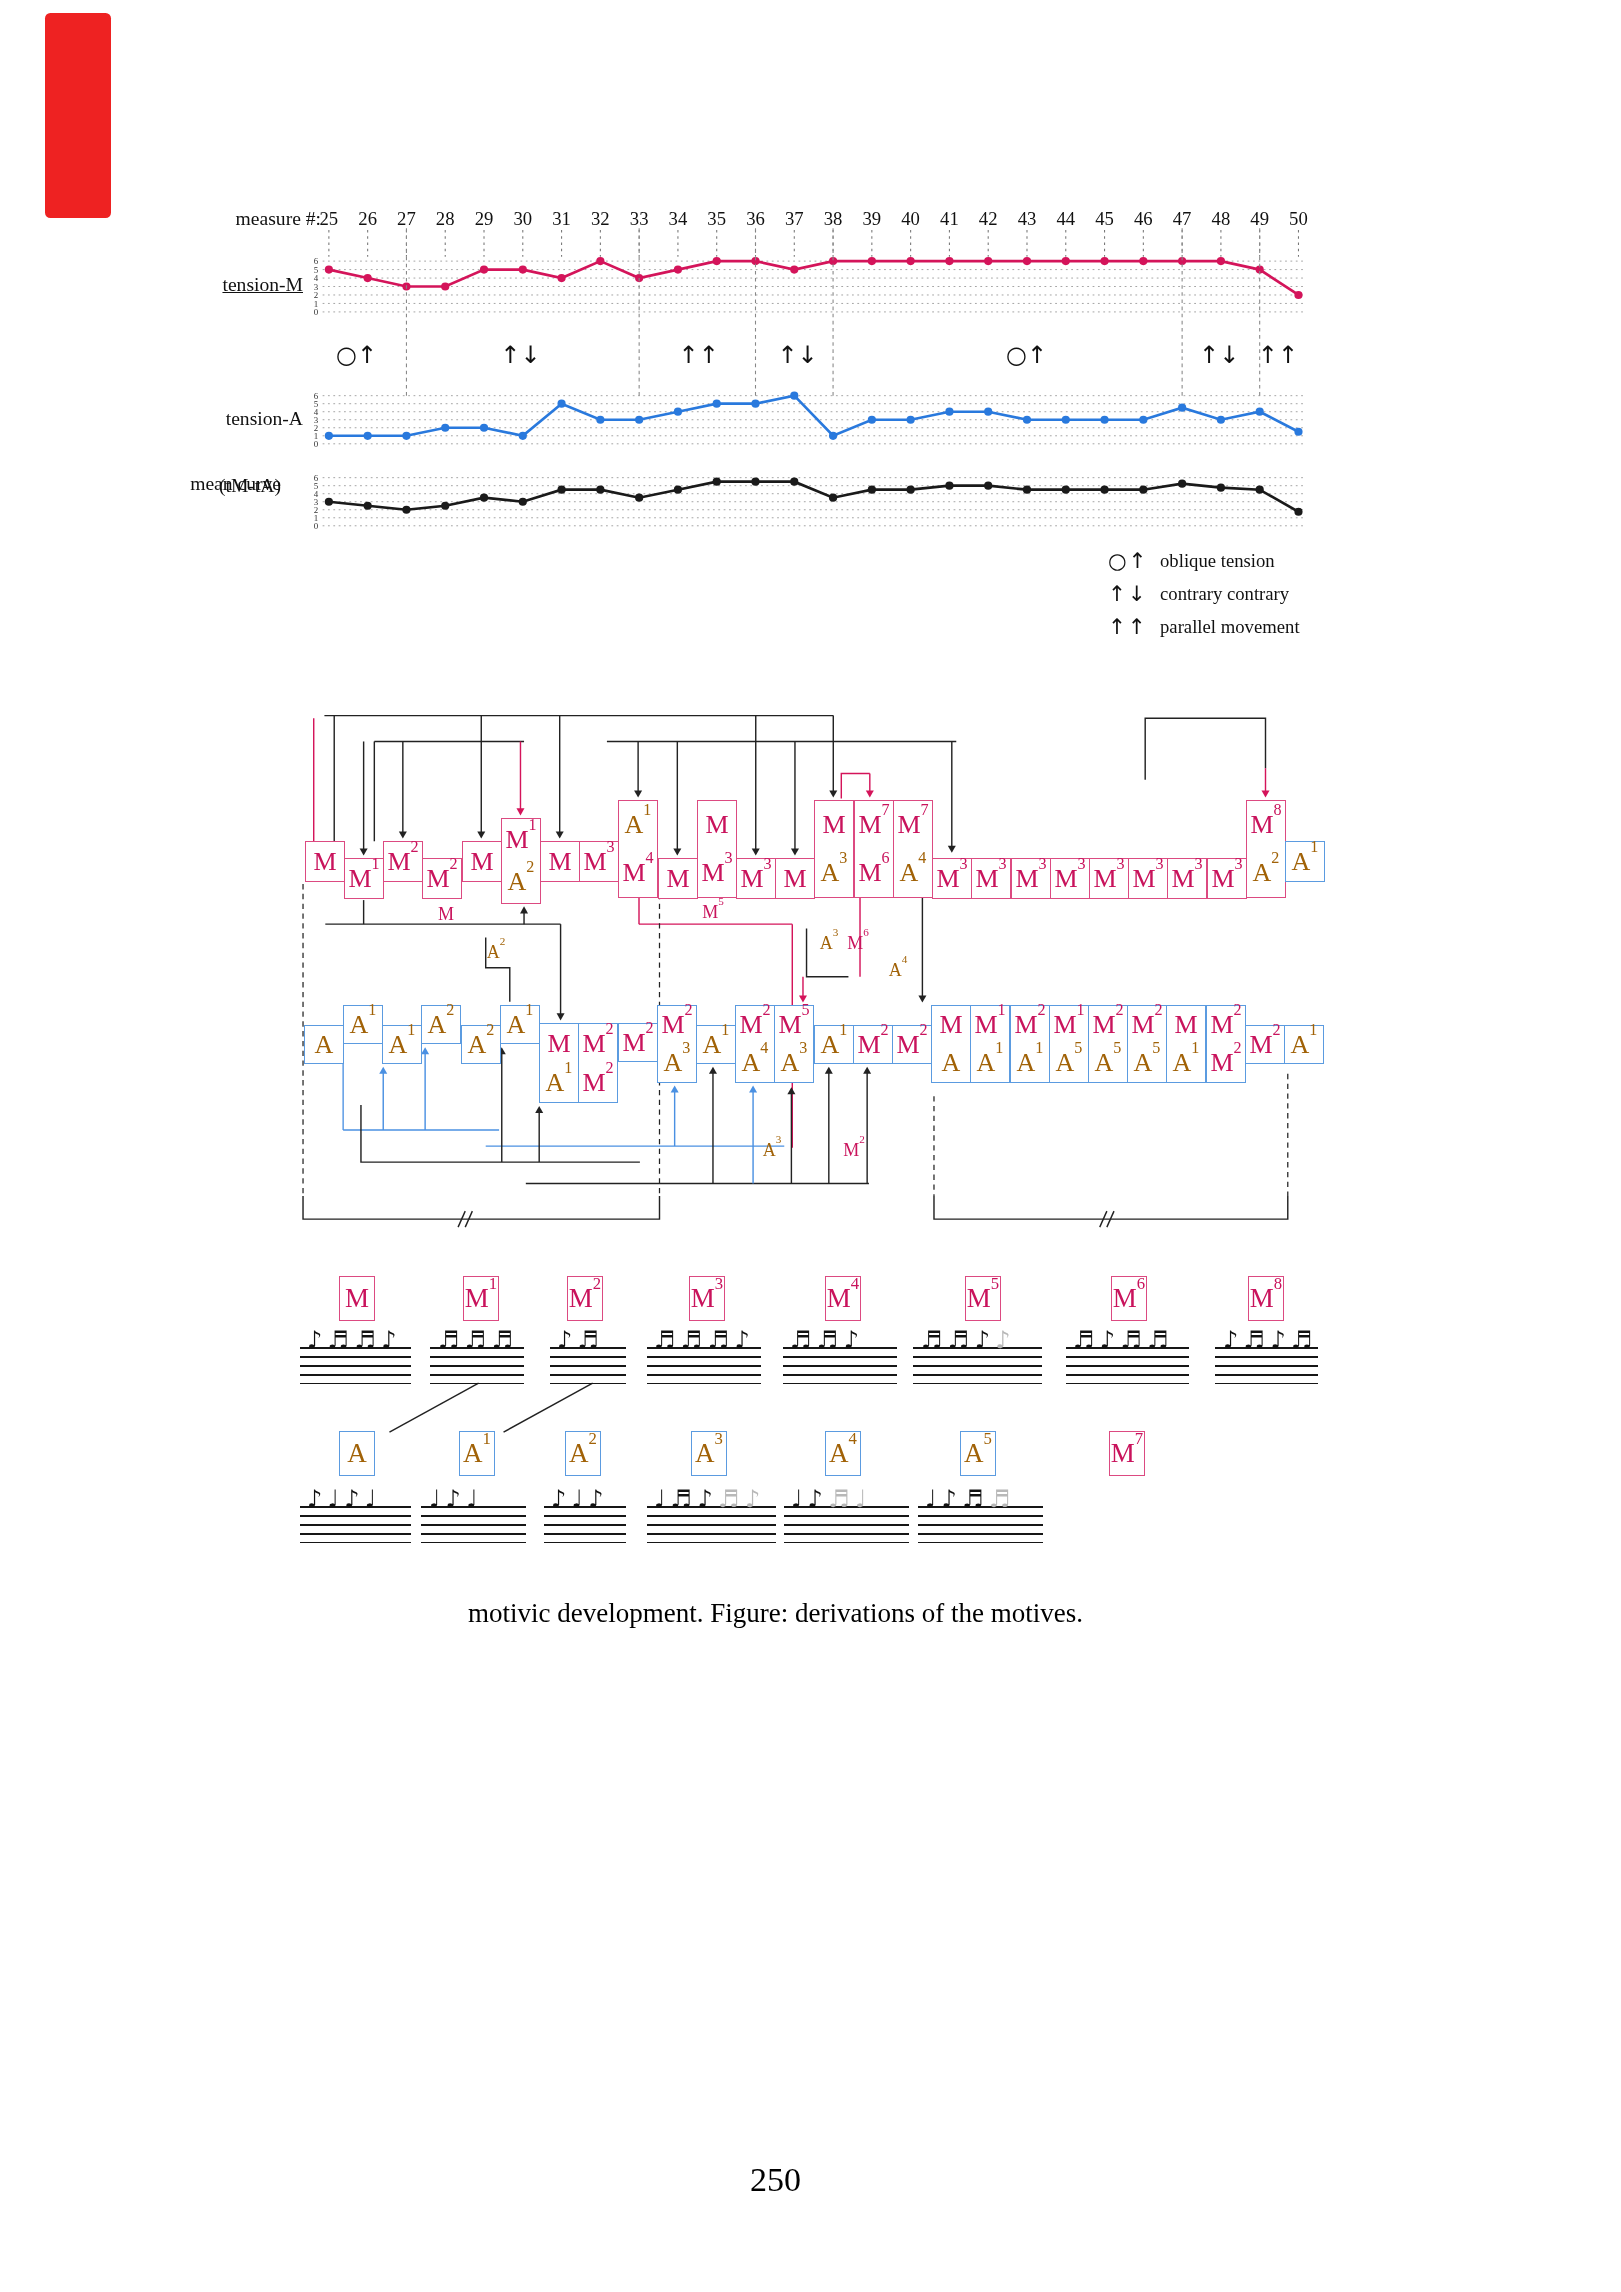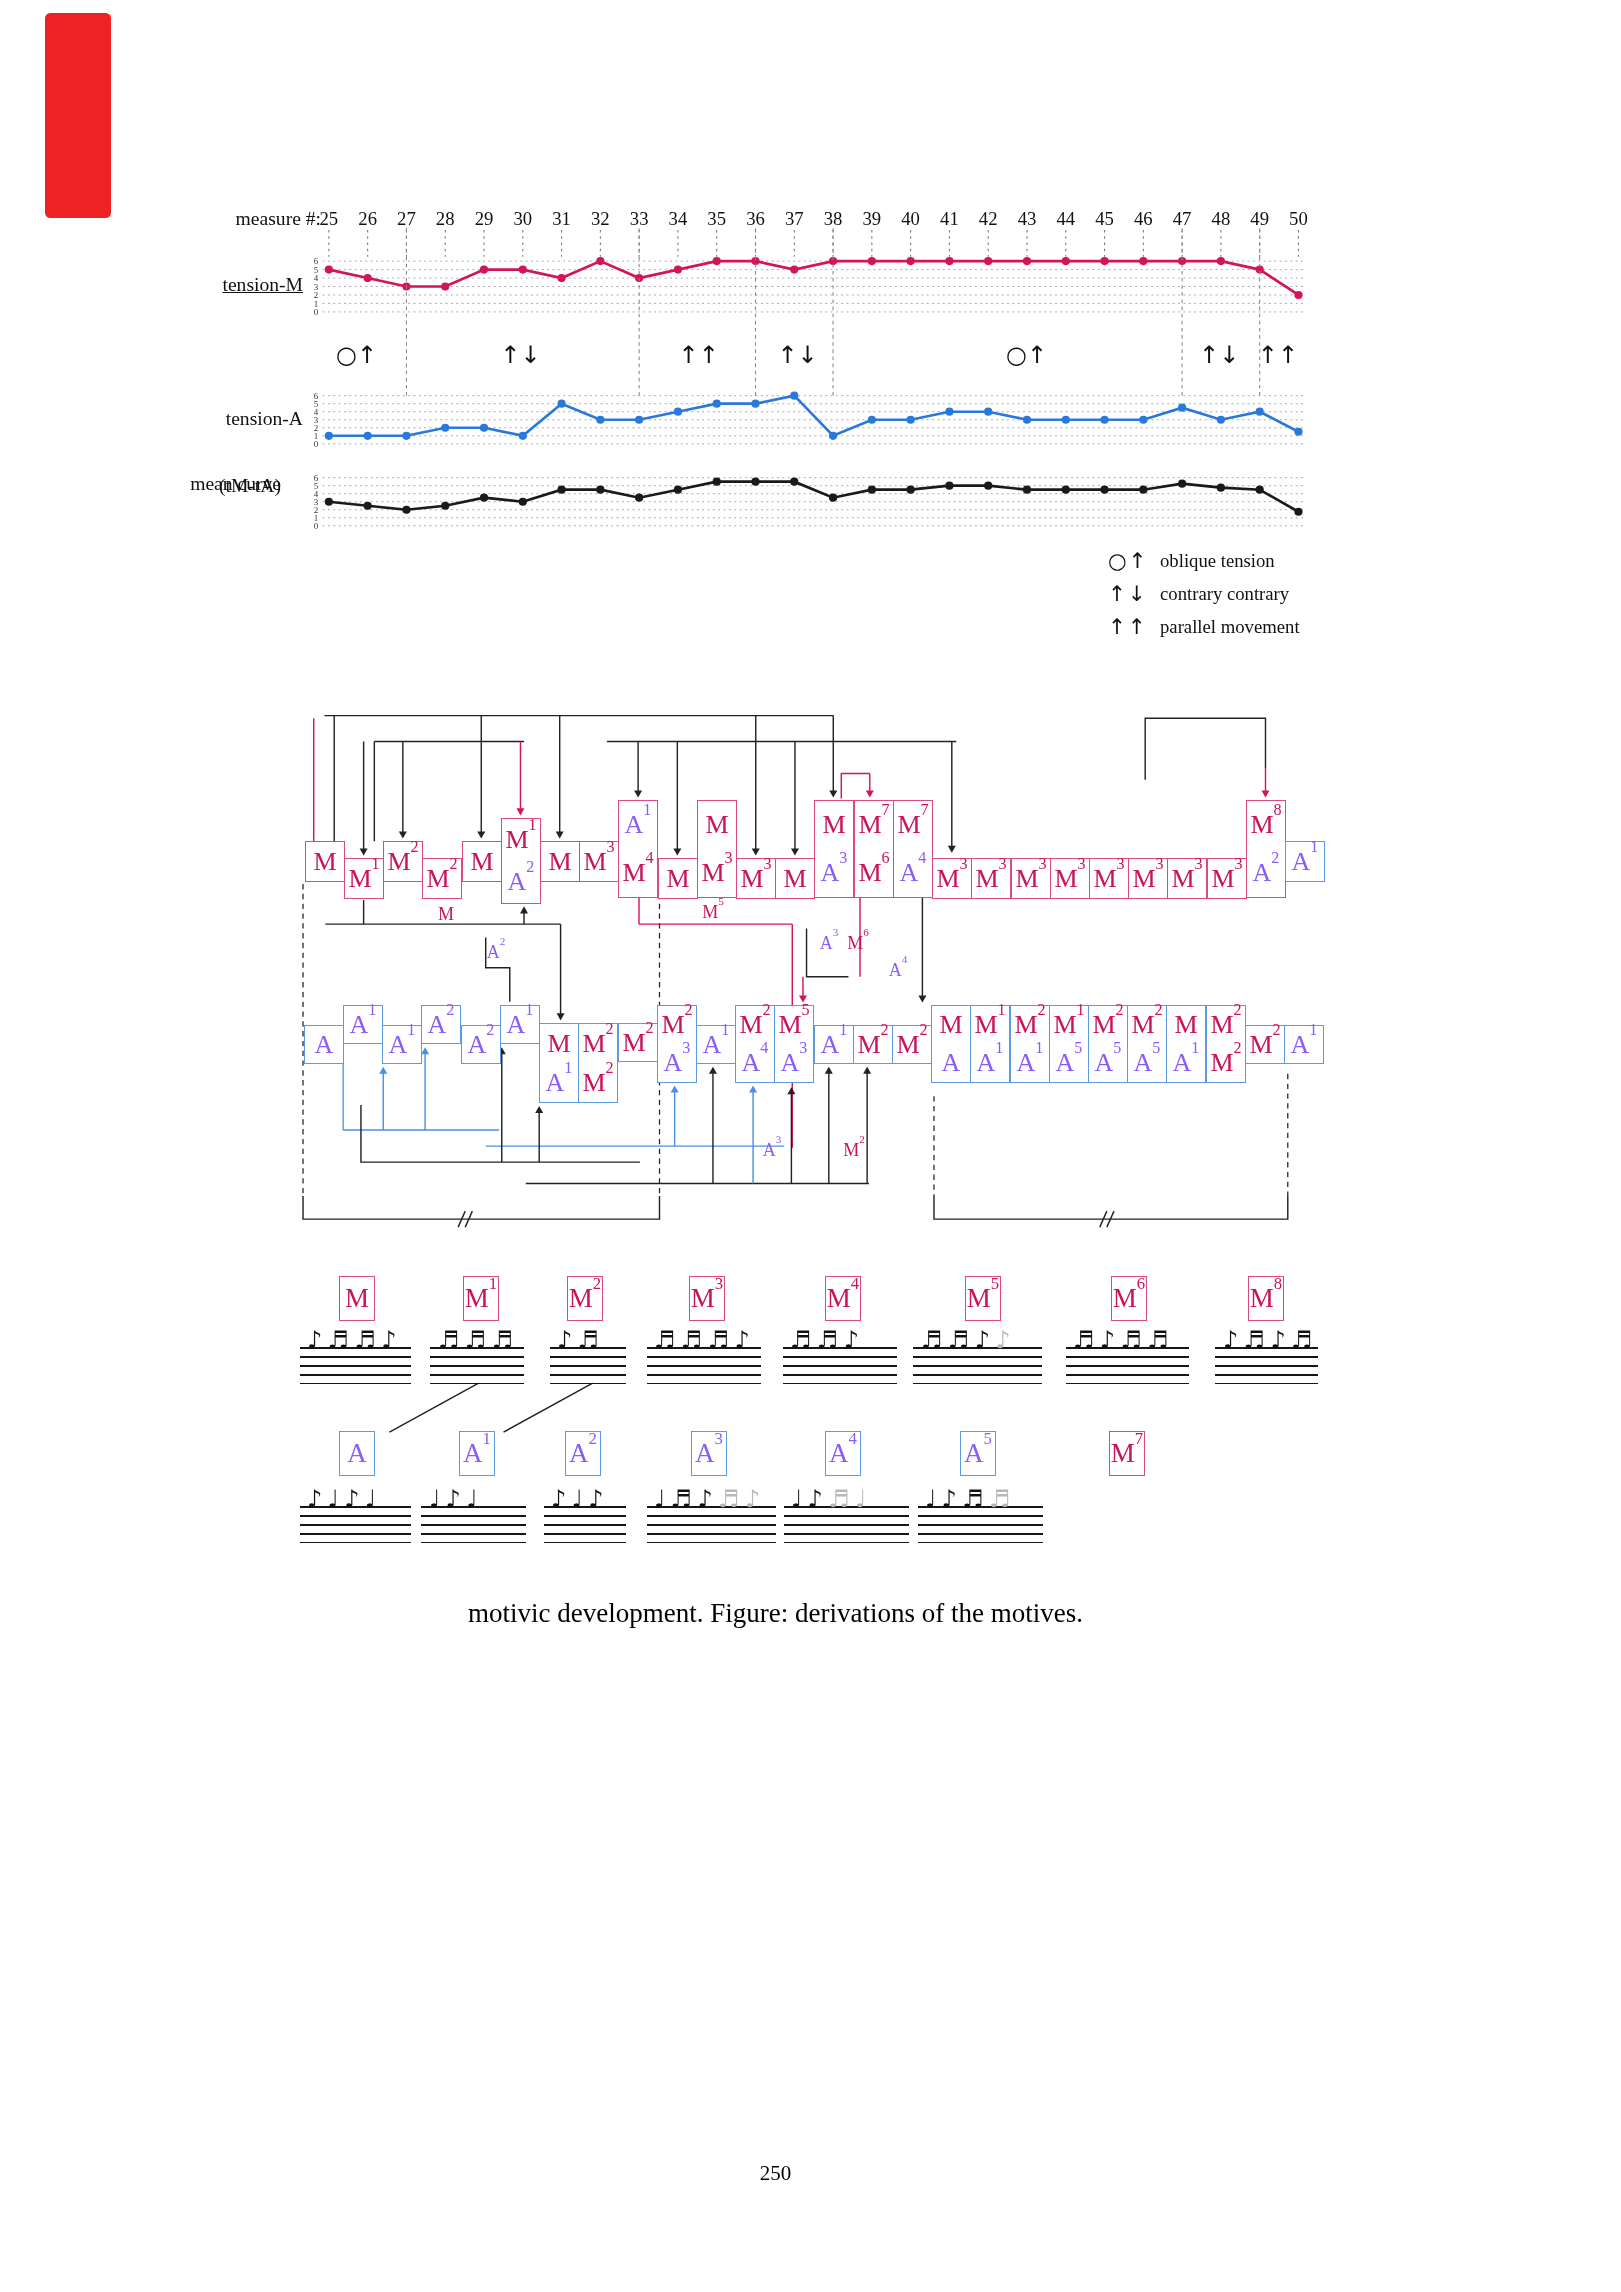--- a/index.html
+++ b/index.html
@@ -13,33 +13,33 @@
   .legend-sym{font-family:"DejaVu Sans",sans-serif;font-size:21.4px;width:52px;letter-spacing:1.8px;color:#111;}
   .legend-label{font-size:18.7px;color:#111;}
   .box{position:absolute;background:#fff;box-sizing:border-box;border:1.8px solid;display:flex;
        align-items:center;justify-content:center;font-size:26px;line-height:1;}
   .box.bm{border-color:#d9places}
   .box.bm{border-color:#dc4a81;}
   .box.ba{border-color:#5b9be0;}
   .box.tall{flex-direction:column;}
   .part{flex:1;display:flex;align-items:center;justify-content:center;width:100%;}
   .pm{color:#c9135c;}
-  .pa{color:#8b5cf6;}
+  .pa{color:#a16207;}
   .box sup,.mlabel sup,.midlab sup{font-size:0.62em;line-height:0;position:relative;top:-0.5em;}
   .midlab{position:absolute;transform:translate(-50%,-50%);font-size:18px;line-height:1;background:transparent;}
   .mlabel{position:absolute;width:36px;height:45px;border:1.8px solid;box-sizing:border-box;background:#fff;
           display:flex;align-items:center;justify-content:center;font-size:27px;}
   .mlabel.bm{border-color:#dc4a81;}
   .mlabel.ba{border-color:#5b9be0;}
   .staff{position:absolute;height:37px;background:repeating-linear-gradient(to bottom,#161616 0 1.8px,transparent 1.8px 9px);}
   .notes{position:absolute;font-family:"DejaVu Sans",sans-serif;font-size:24px;color:#111;
          letter-spacing:5.3px;white-space:nowrap;}
   .notes .gray{color:#b8b8b8;}
   .caption{position:absolute;left:205px;top:1595px;width:1141px;text-align:center;font-size:27px;line-height:37px;color:#000;}
-  .pagenum{position:absolute;left:704px;top:2161px;width:143px;text-align:center;font-size:21px;color:#000;}
+  .pagenum{position:absolute;left:704px;top:2161px;width:143px;text-align:center;font-size:34px;color:#000;}
 </style>
 </head>
 <body>
 
 <div class="page">
 
   <div class="red-marker"></div>
 
   <div class="rowlab" style="left:187px;top:208px;">measure #:</div>
   <div class="rowlab" style="left:169px;top:274px;text-decoration:underline;">tension-M</div>

